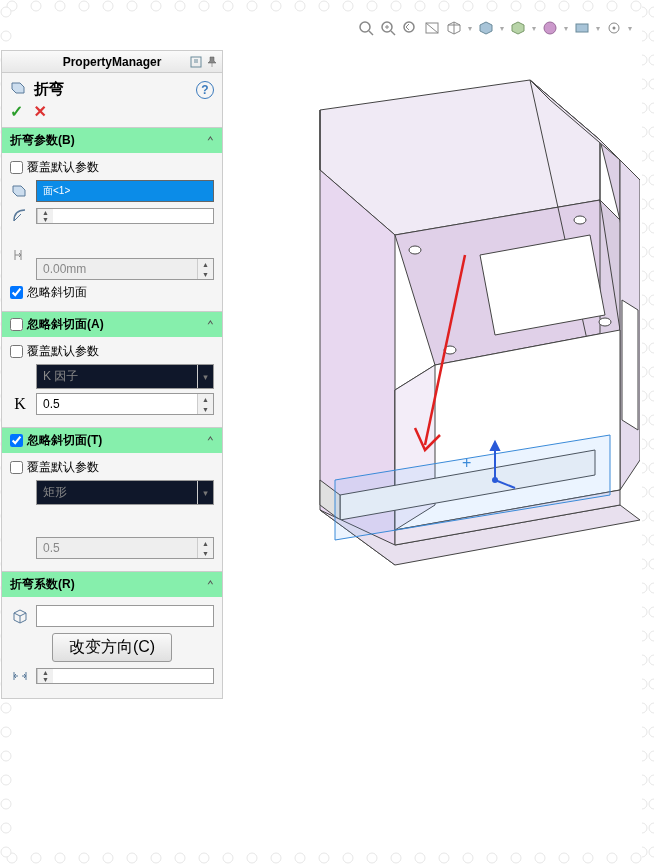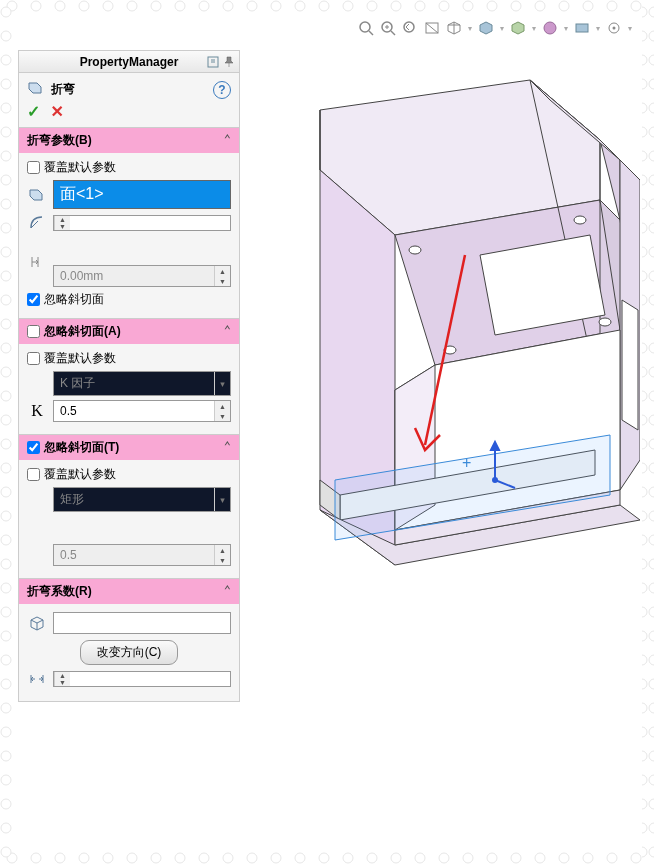--- a/index.html
+++ b/index.html
@@ -38,21 +38,21 @@
   width: 8px;
   height: 20px;
   display: flex;
   align-items: center;
   justify-content: center;
   color: #aaa;
   font-size: 8px;
 }
 .pm-panel {
   position: absolute;
-  left: 18px;
+  left: 1px;
   top: 50px;
   width: 222px;
   background: #f5f5f5;
   border: 1px solid #ccc;
 }
 .pm-header {
   background: linear-gradient(to bottom, #fafafa, #e8e8e8);
   border-bottom: 1px solid #ccc;
   height: 22px;
   display: flex;
@@ -76,21 +76,21 @@
   cursor: pointer;
 }
 .pm-feature {
   padding: 6px 8px 2px;
   display: flex;
   align-items: center;
   gap: 6px;
 }
 .pm-feature-title {
   font-weight: bold;
-  font-size: 12px;
+  font-size: 15px;
 }
 .pm-feature-help {
   margin-left: auto;
   color: #3a7abd;
   font-weight: bold;
   width: 18px;
   height: 18px;
   border: 1px solid #3a7abd;
   border-radius: 50%;
   display: flex;
@@ -109,26 +109,26 @@
   font-weight: bold;
   cursor: pointer;
 }
 .pm-okcancel .cancel {
   color: #d33;
   font-size: 16px;
   font-weight: bold;
   cursor: pointer;
 }
 .pm-section-head {
-  background: #f9a8d4;
+  background: #86efac;
   border-top: 1px solid #ccc;
   padding: 4px 8px;
   font-weight: bold;
   display: flex;
-  align-items: flex-start;
+  align-items: center;
 }
 .pm-section-head .collapse {
   margin-left: auto;
   color: #555;
   cursor: pointer;
   font-family: monospace;
 }
 .pm-section-body {
   padding: 4px 8px 8px;
   background: #f5f5f5;
@@ -157,21 +157,21 @@
   margin: 2px 0;
 }
 .checkbox-row.indented {
 }
 .sel-box {
   flex: 1;
   background: #0b8ce8;
   color: #fff;
   padding: 3px 6px;
   border: 1px solid #666;
-  font-size: 16px;
+  font-size: 10px;
 }
 .num-input {
   flex: 1;
   display: flex;
   border: 1px solid #999;
   background: #fff;
 }
 .num-input.disabled {
   background: #eee;
   color: #888;
@@ -224,23 +224,23 @@
   background: #fff;
   border: 1px solid #999;
   height: 22px;
 }
 .center-btn {
   margin: 6px auto 2px;
   display: block;
   padding: 3px 16px;
   background: linear-gradient(to bottom, #fafafa, #e0e0e0);
   border: 1px solid #999;
-  border-radius: 9px;
-  cursor: pointer;
-  font-size: 12px;
+  border-radius: 3px;
+  cursor: pointer;
+  font-size: 16px;
 }
 .viewport {
   position: absolute;
   left: 240px;
   top: 50px;
   right: 12px;
   bottom: 12px;
 }
 .k-letter {
   font-size: 16px;

